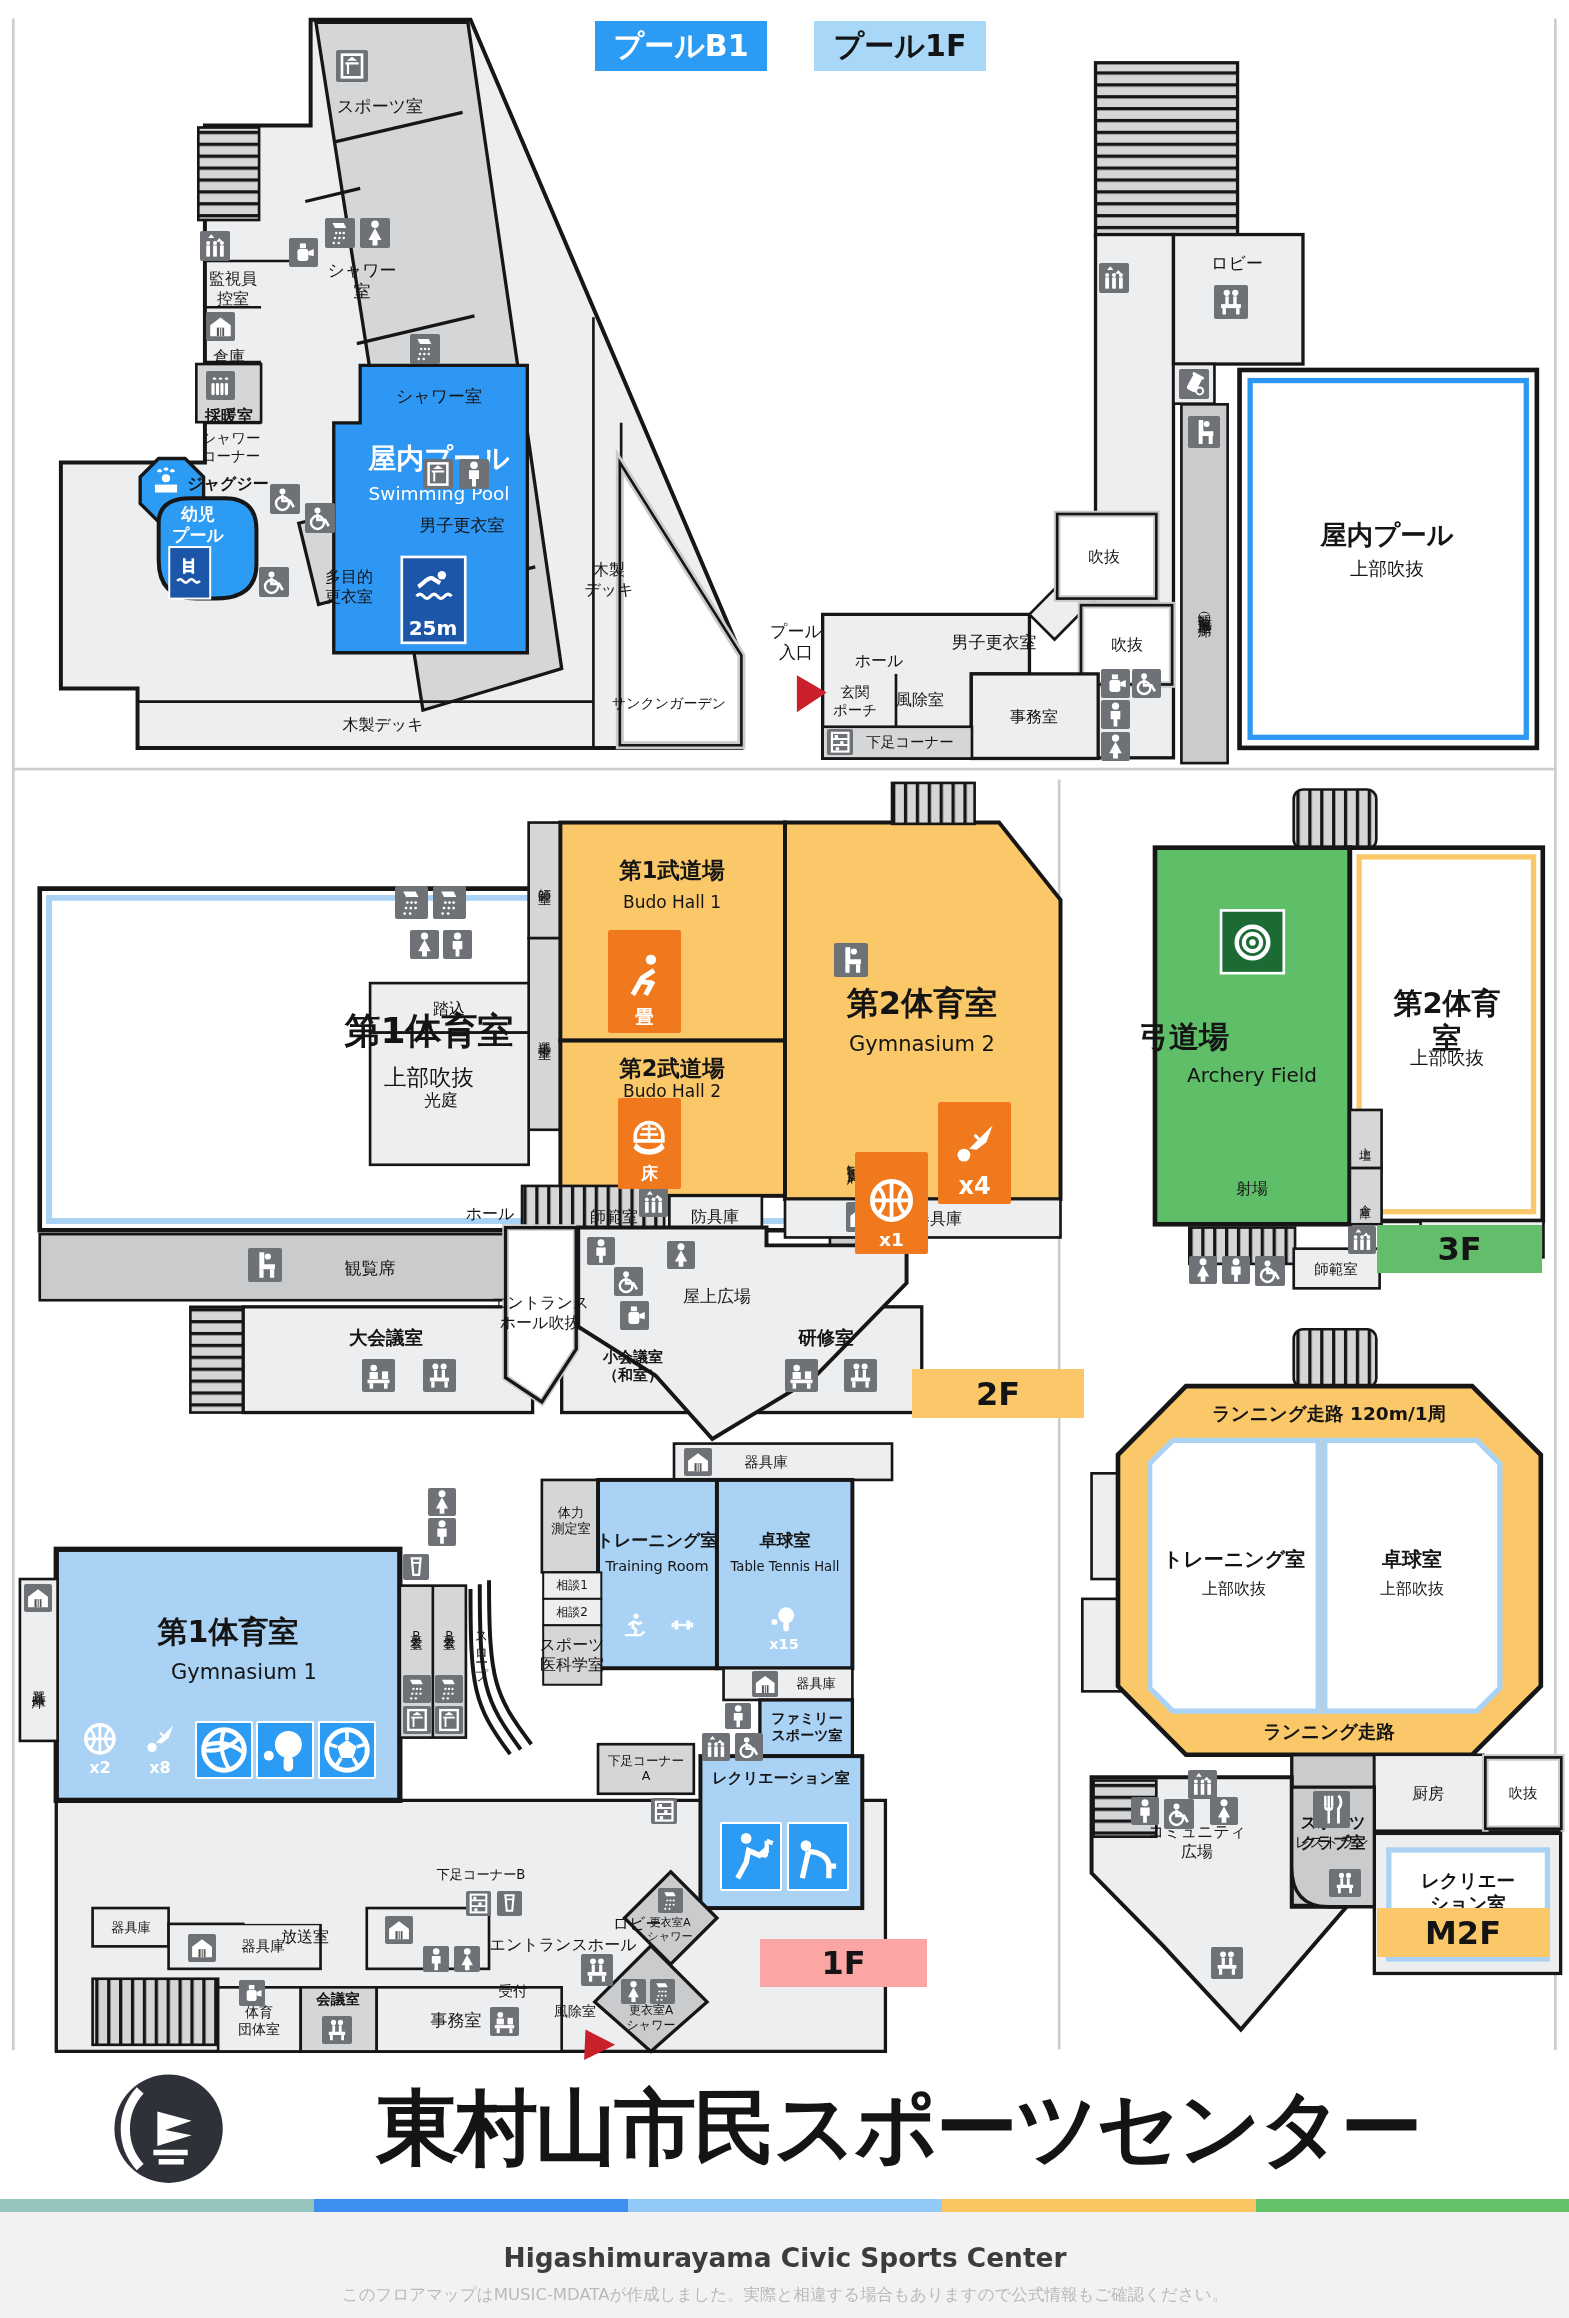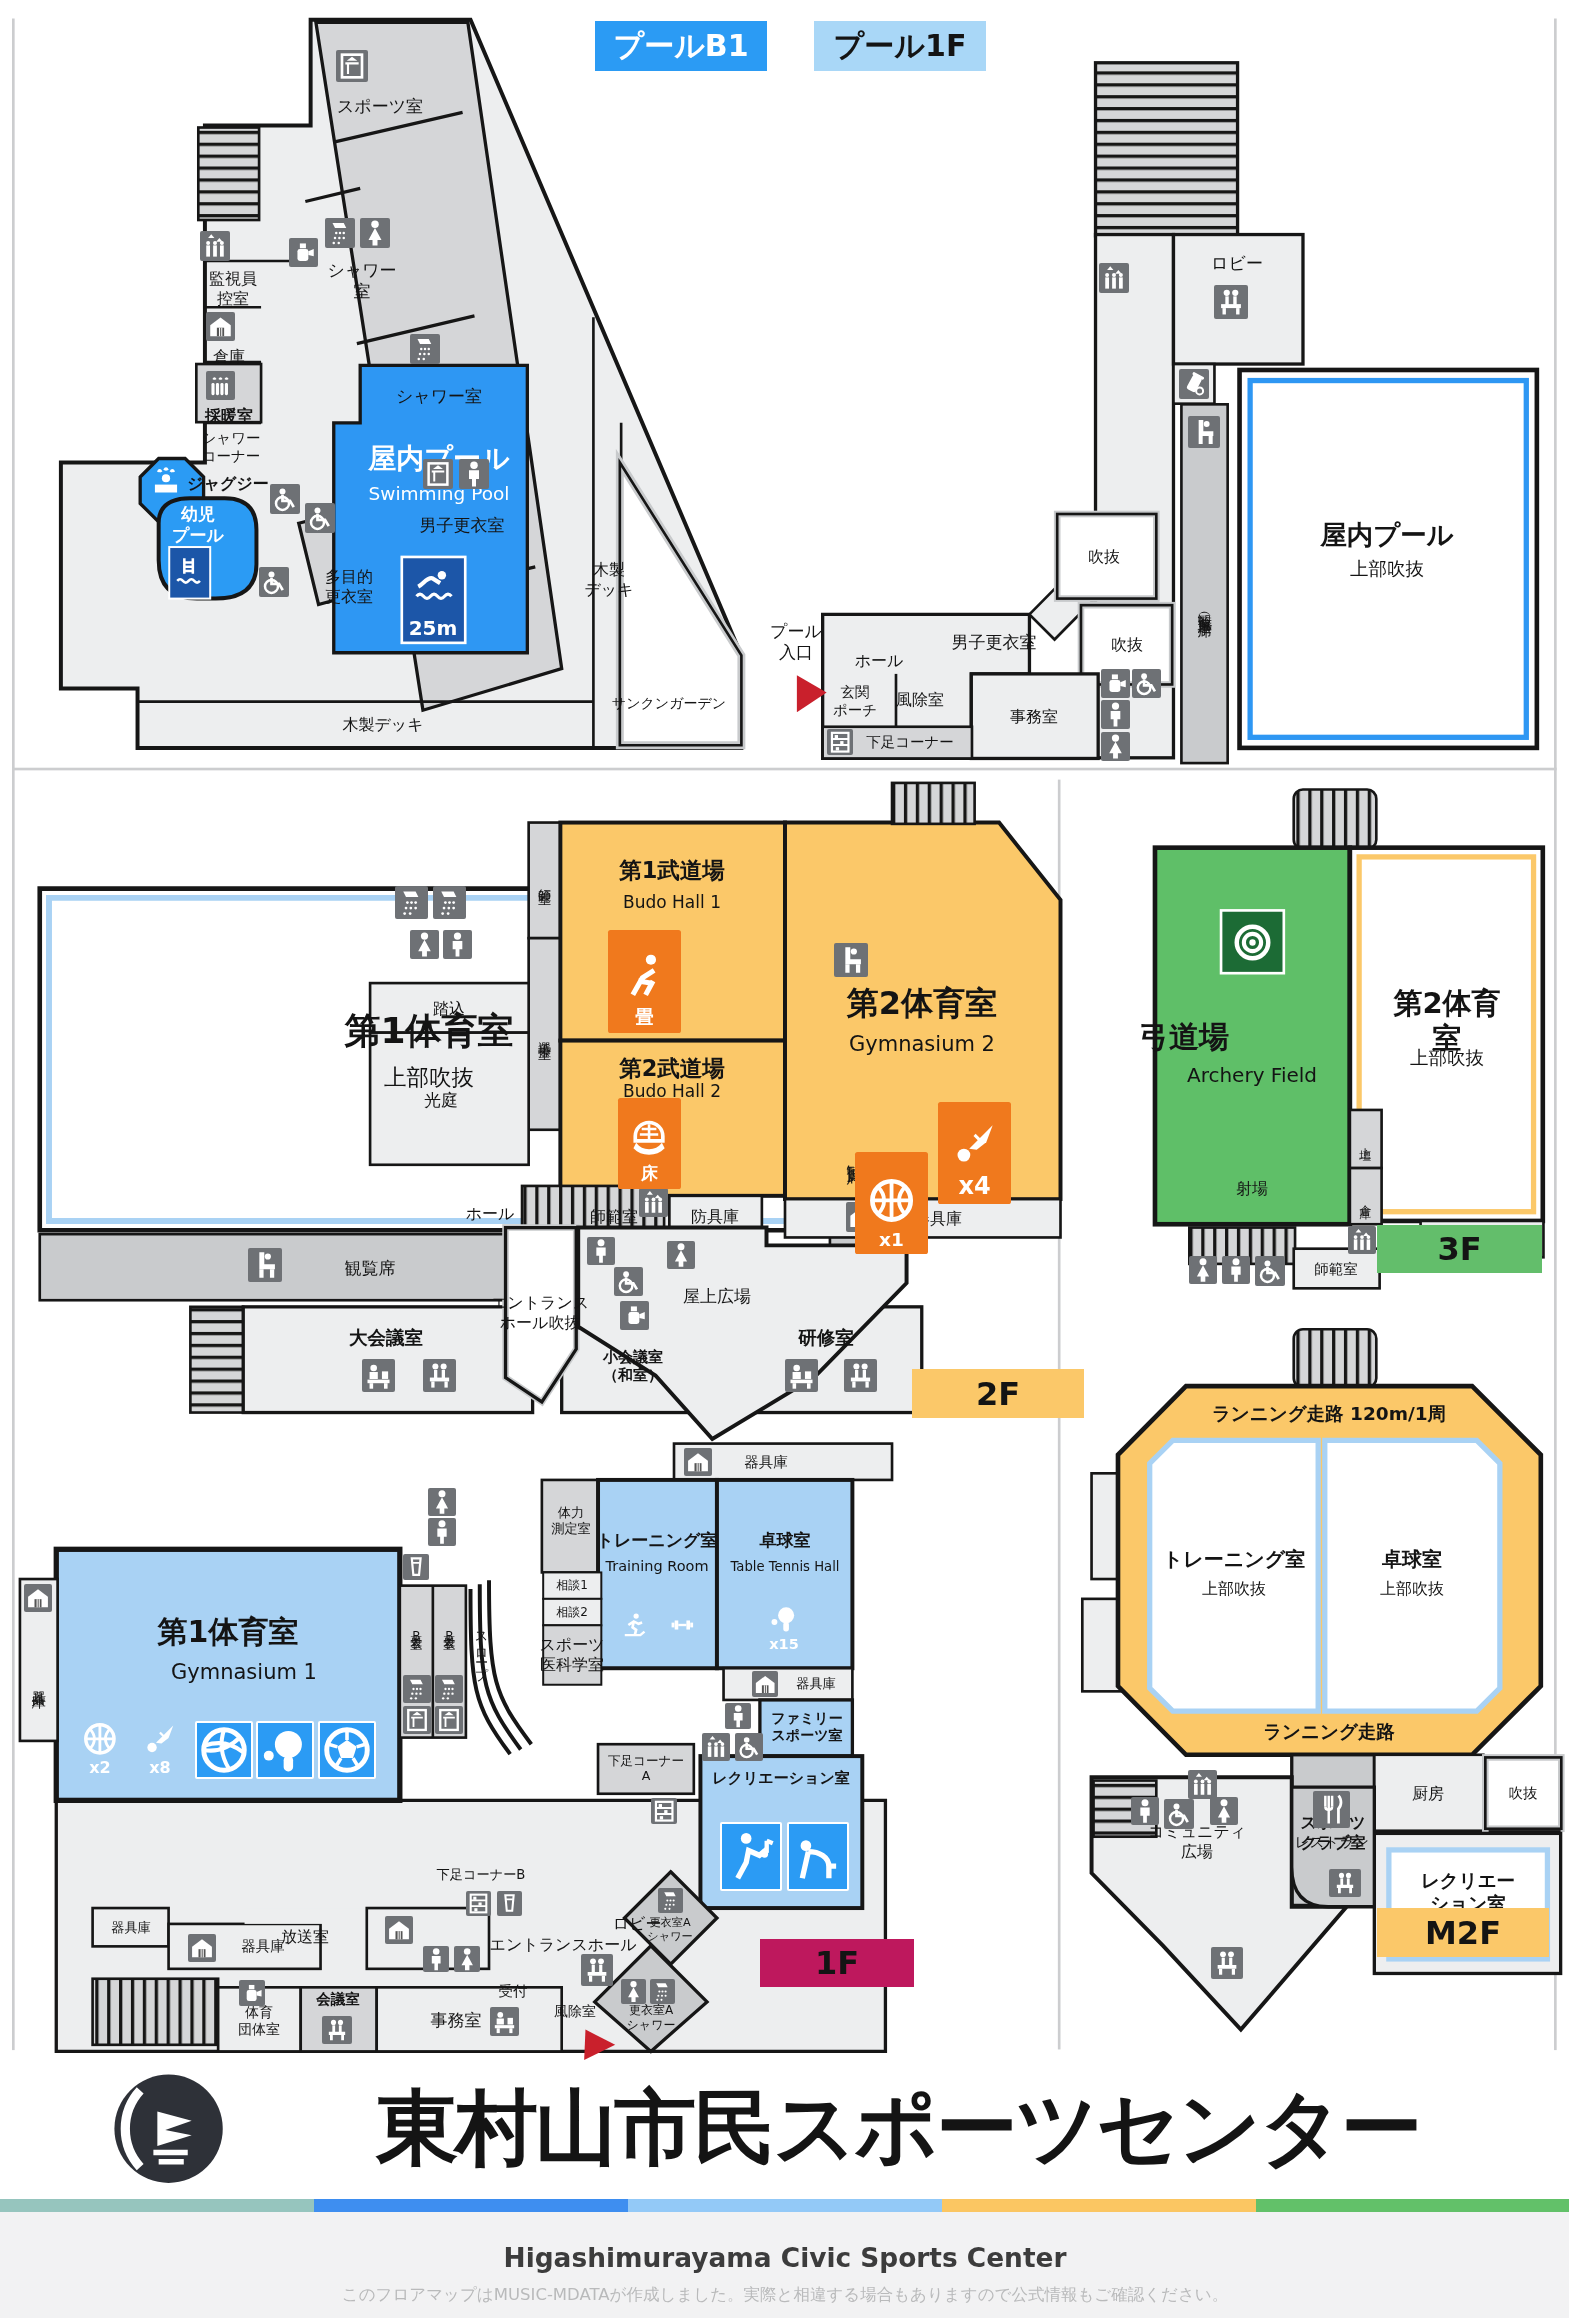--- a/index.html
+++ b/index.html
@@ -182,21 +182,21 @@
     <path d="M212 3164 a86 86 0 0 0 0 116" stroke="#ffffff" stroke-width="14" fill="none"></path>
     <path d="M238 3196 l52 14 -40 14 40 8 -52 16 z" fill="#ffffff"></path>
     <path d="M232 3258 h52 M240 3272 h38" stroke="#ffffff" stroke-width="8"></path>
   </g>
 </svg>
 
 <div class="badge" style="left:595px;top:21px;width:172px;height:50px;background:#2B9BF4;color:#fff;font-size:30px">プールB1</div>
 <div class="badge" style="left:814px;top:21px;width:172px;height:50px;background:#A9D7F7;color:#141414;font-size:30px">プール1F</div>
 <div class="badge" style="left:912px;top:1369px;width:172px;height:49px;background:#FBC869;color:#141414;font-size:32px">2F</div>
 <div class="badge" style="left:1377px;top:1225px;width:165px;height:48px;background:#63BE6B;color:#141414;font-size:32px">3F</div>
-<div class="badge" style="left:760px;top:1939px;width:154px;height:48px;background:#be185d;color:#141414;font-size:32px">1F</div>
+<div class="badge" style="left:760px;top:1939px;width:167px;height:48px;background:#fca5a5;color:#141414;font-size:32px">1F</div>
 <div class="badge" style="left:1377px;top:1908px;width:172px;height:49px;background:#FBC869;color:#141414;font-size:32px">M2F</div>
 
 <svg width="0" height="0" style="position:absolute">
   <defs>
     <g id="i-man">
           <circle cx="12" cy="5" r="3" fill="#fff"></circle>
           <path d="M8 9h8v7h-2.4v6h-3.2v-6H8z" fill="#fff"></path>
         </g>
     <g id="i-woman">
           <circle cx="12" cy="5" r="3" fill="#fff"></circle>

